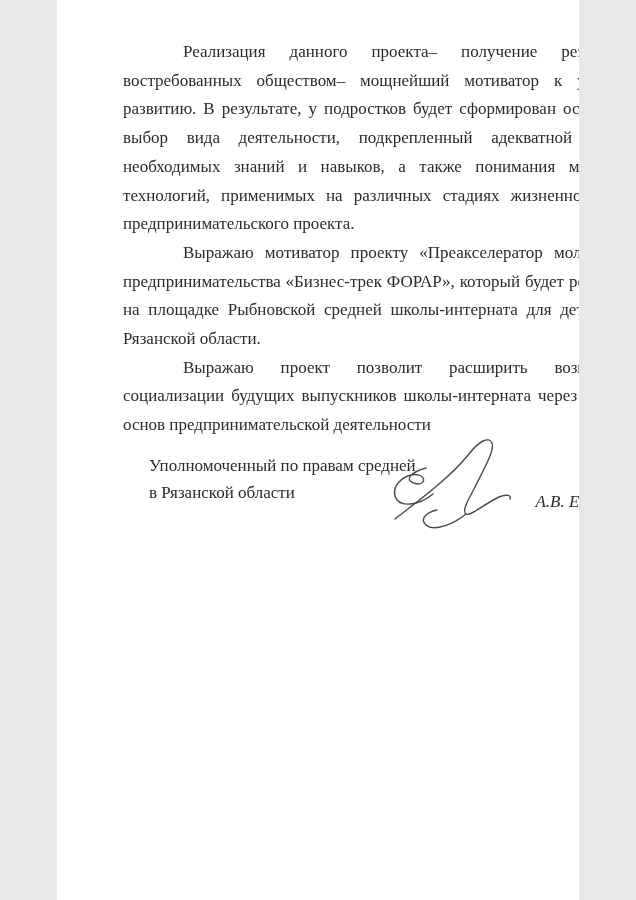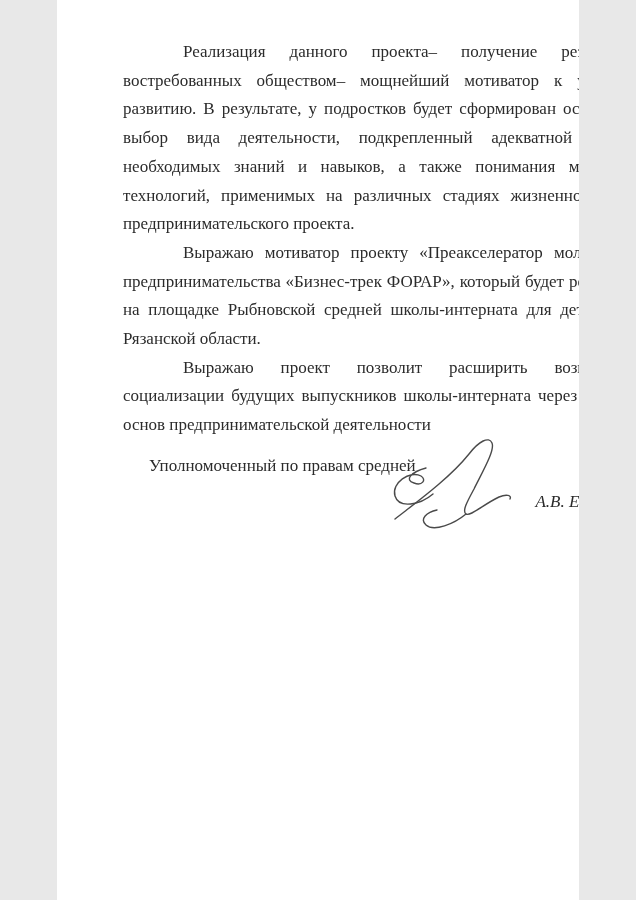--- a/index.html
+++ b/index.html
@@ -78,20 +78,21 @@
   <div class="body-text">
     <p>Реализация данного проекта– получение результатов, востребованных обществом– мощнейший мотиватор к успеху и развитию. В результате, у подростков будет сформирован осознанный выбор вида деятельности, подкрепленный адекватной оценкой необходимых знаний и навыков, а также понимания методов и технологий, применимых на различных стадиях жизненного цикла предпринимательского проекта.</p>
     <p>Выражаю мотиватор проекту «Преакселератор молодежного предпринимательства «Бизнес-трек ФОРАР», который будет реализован на площадке Рыбновской средней школы-интерната для детей сирот Рязанской области.</p>
     <p>Выражаю проект позволит расширить возможности социализации будущих выпускников школы-интерната через изучение основ предпринимательской деятельности</p>
   </div>
 
   <div class="signature-row">
 
     <div class="signature-role">
       <div>Уполномоченный по правам средней</div>
+      <div>в Рязанской области</div>
     </div>
 
     <svg class="signature-svg" viewBox="0 0 132 100" fill="none" xmlns="http://www.w3.org/2000/svg">
 
       <path d="M 37 33 C 22 37, 15 45, 25 48 C 33 51, 38 45, 32 41 C 21 35, 2 48, 6 61 C 10 74, 31 70, 44 59" stroke="#4a4a4a" stroke-width="1.4" stroke-linecap="round"></path>
 
       <path d="M 6 84 C 25 69, 60 44, 80 19 C 90 6, 100 1, 103 8 C 106 15, 95 34, 85 54 C 78 67, 73 76, 77 79 C 81 82, 95 69, 110 62 C 117 59, 123 60, 121 64" stroke="#4a4a4a" stroke-width="1.4" stroke-linecap="round"></path>
 
       <path d="M 77 79 C 65 89, 45 97, 37 90 C 30 84, 38 77, 48 75" stroke="#4a4a4a" stroke-width="1.4" stroke-linecap="round"></path>
     </svg>

